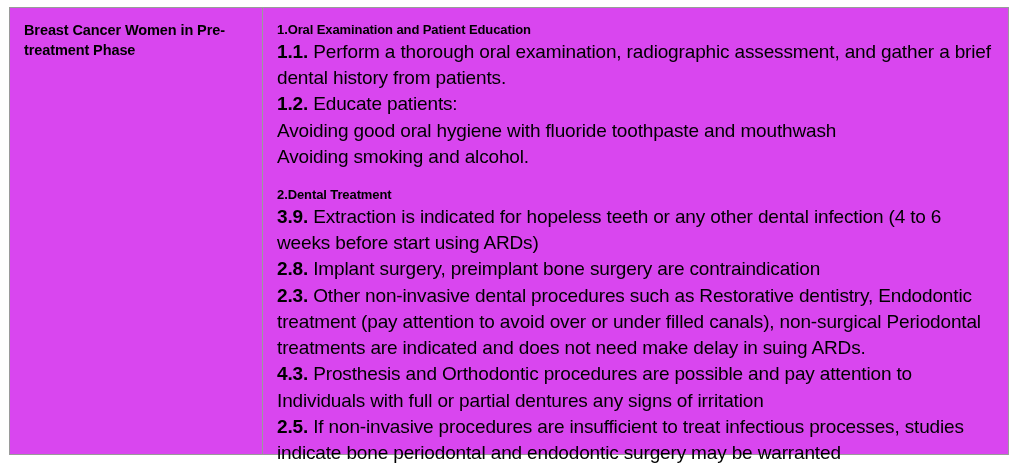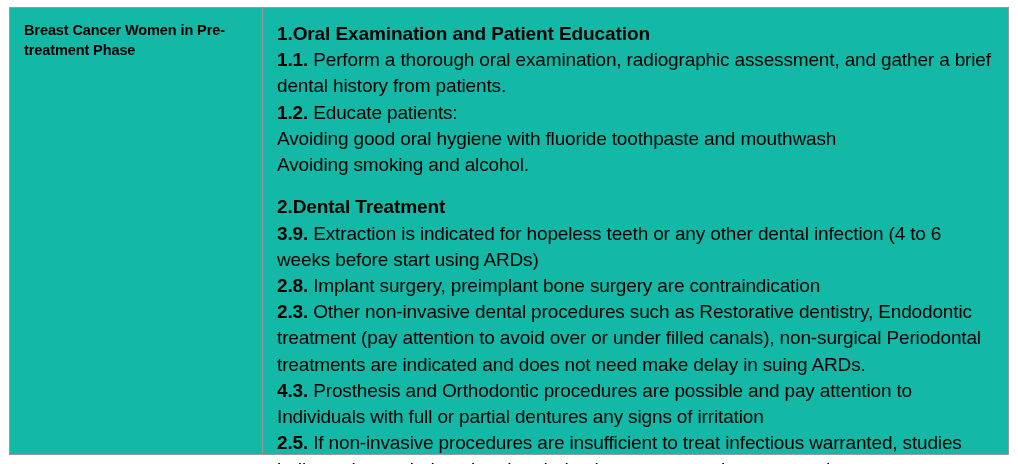--- a/index.html
+++ b/index.html
@@ -22,21 +22,21 @@
     box-sizing: border-box;
   }
   .table-wrap {
     position: absolute;
     left: 9px;
     top: 7px;
     width: 1000px;
     height: 448px;
     border: 1px solid #9a9a9a;
     box-sizing: border-box;
-    background: #14b8a6;
+    background: #d946ef;
     display: flex;
   }
   .col-left {
     width: 253px;
     box-sizing: border-box;
     border-right: 1px solid #9a9a9a;
     padding: 13px 10px 10px 14px;
   }
   .col-right {
     flex: 1;
@@ -44,21 +44,21 @@
     padding: 13px 14px 10px 14px;
   }
   .row-title {
     font-weight: bold;
     font-size: 14.5px;
     line-height: 1.35;
     letter-spacing: -0.1px;
   }
   .heading {
     font-weight: bold;
-    font-size: 19px;
+    font-size: 13px;
     line-height: 1.38;
     letter-spacing: -0.1px;
     margin: 0;
   }
   .para {
     font-size: 19px;
     line-height: 1.38;
     letter-spacing: -0.15px;
     margin: 0;
   }
@@ -90,18 +90,18 @@
       </div>
 
       <div class="spacer"></div>
 
       <div>
         <p class="heading">2.Dental Treatment</p>
         <p class="para"><span class="lead">3.9.</span><span> Extraction is indicated for hopeless teeth or any other dental infection (4 to 6 weeks before start using ARDs)</span></p>
         <p class="para"><span class="lead">2.8.</span><span> Implant surgery, preimplant bone surgery are contraindication</span></p>
         <p class="para"><span class="lead">2.3.</span><span> Other non-invasive dental procedures such as Restorative dentistry, Endodontic treatment (pay attention to avoid over or under filled canals), non-surgical Periodontal treatments are indicated and does not need make delay in suing ARDs.</span></p>
         <p class="para"><span class="lead">4.3.</span><span> Prosthesis and Orthodontic procedures are possible and pay attention to Individuals with full or partial dentures any signs of irritation</span></p>
-        <p class="para"><span class="lead">2.5.</span><span> If non-invasive procedures are insufficient to treat infectious warranted, studies indicate that periodontal and endodontic surgery may be warranted</span></p>
+        <p class="para"><span class="lead">2.5.</span><span> If non-invasive procedures are insufficient to treat infectious processes, studies indicate bone periodontal and endodontic surgery may be warranted</span></p>
       </div>
 
     </div>
   </div>
 </div>
 
 </body></html>

